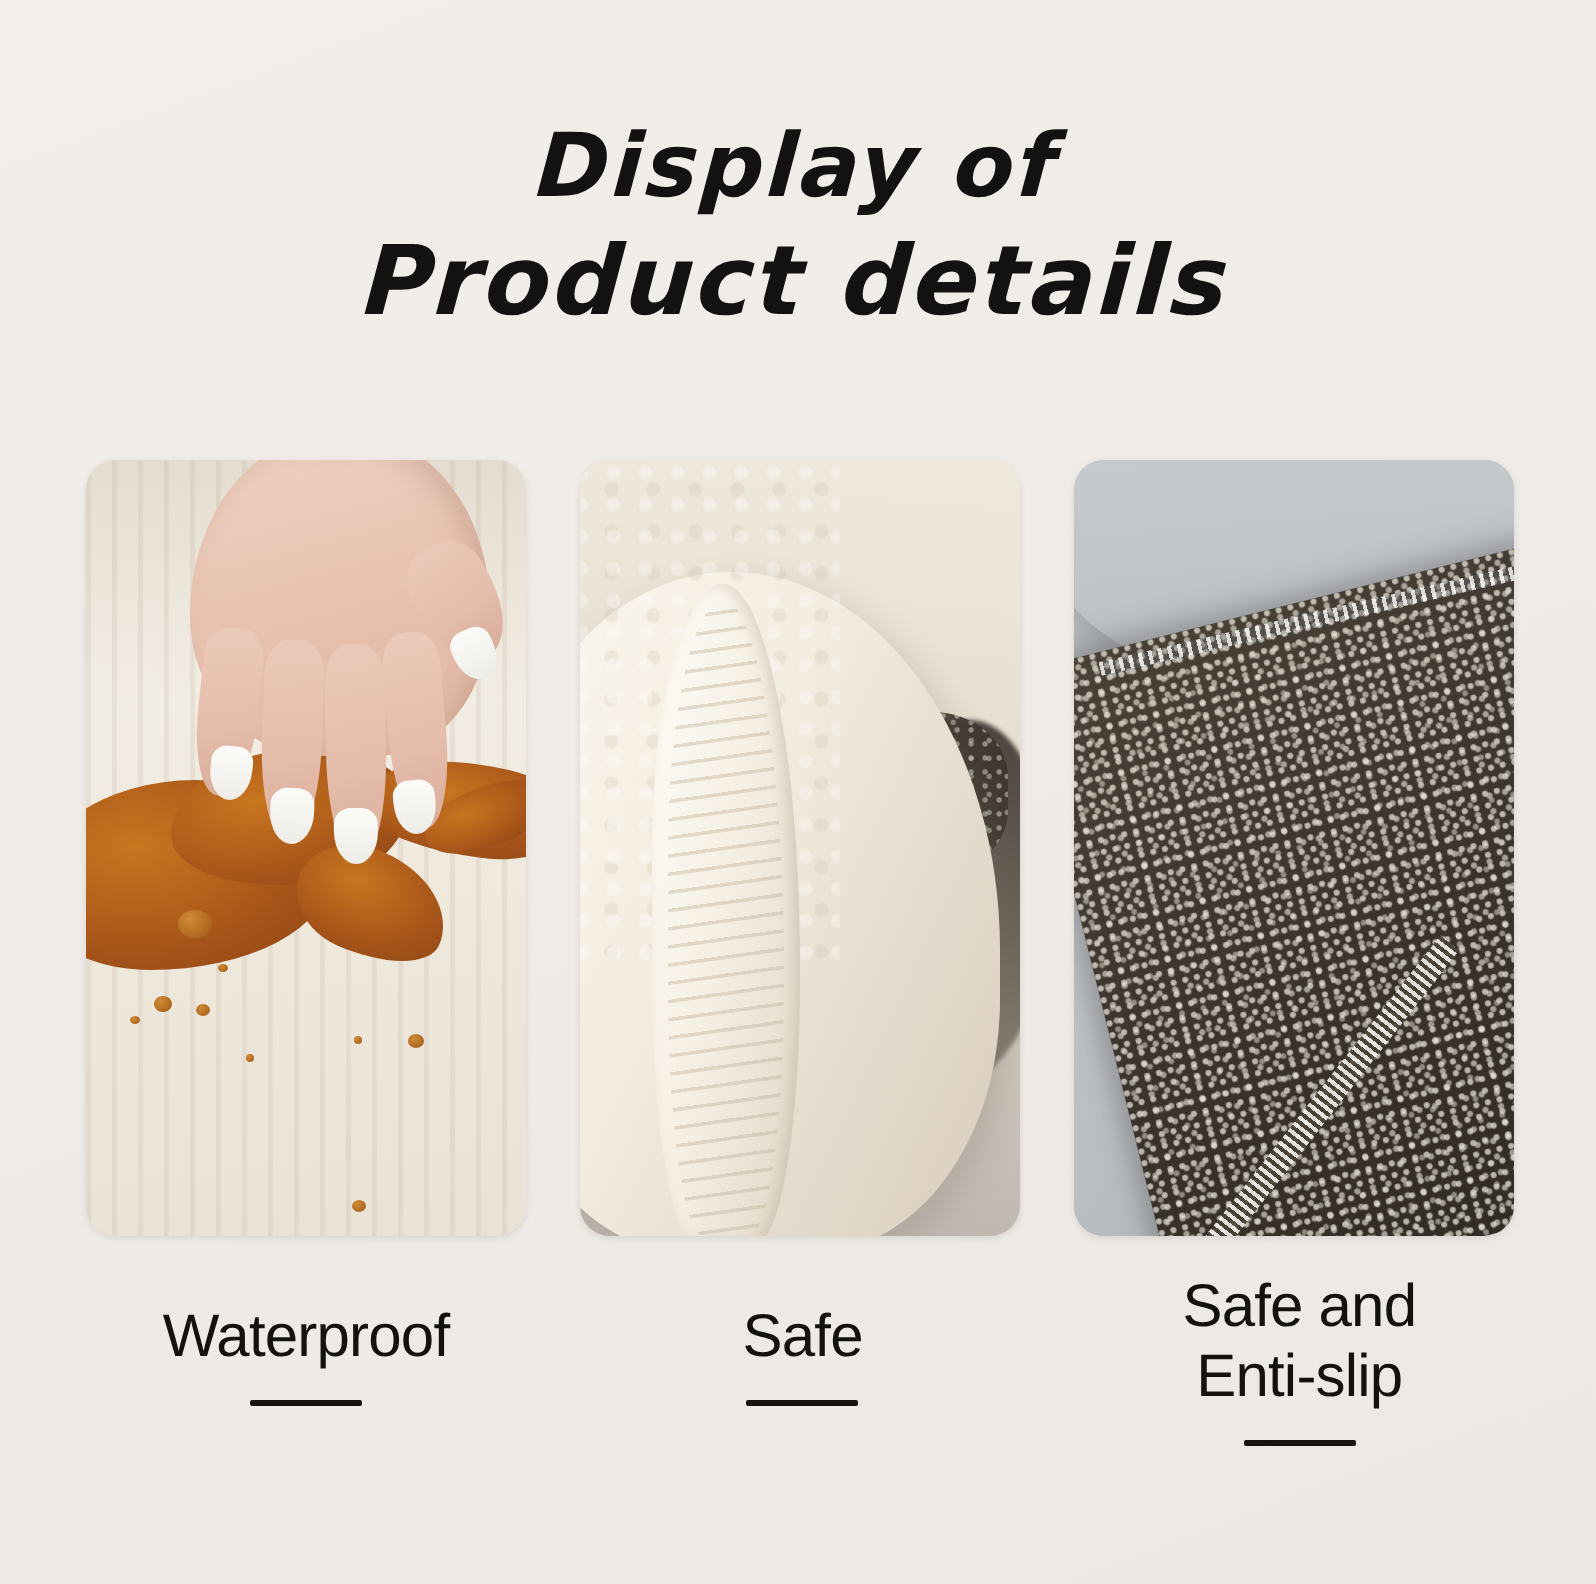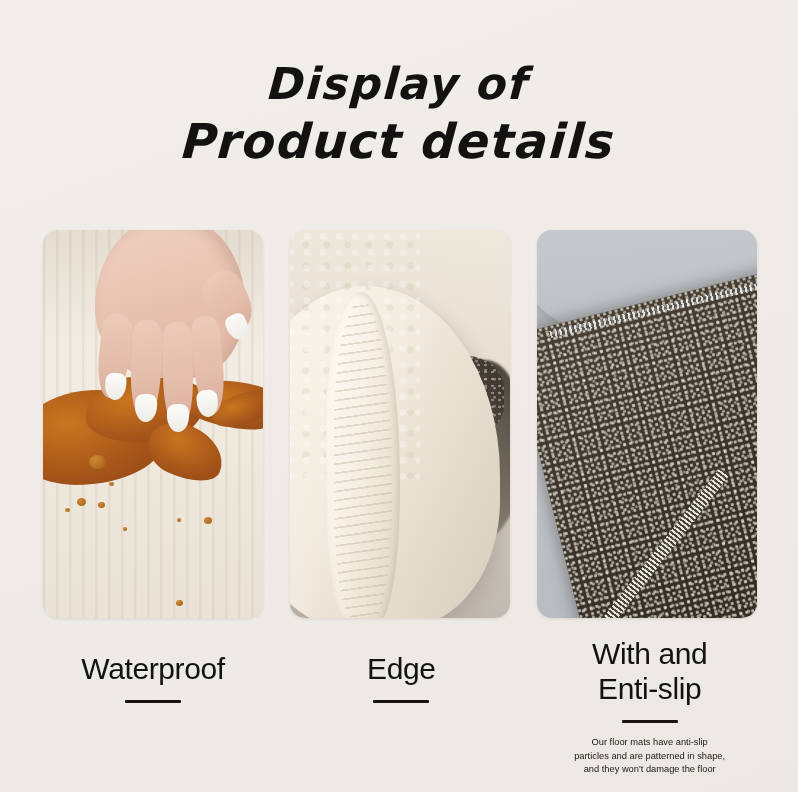--- a/index.html
+++ b/index.html
@@ -378,30 +378,27 @@
 
     <div class="caption one-line">
       <div class="cap-inner">
         <div class="cap-heading">Waterproof</div>
         <div class="cap-divider"></div>
       </div>
     </div>
 
     <div class="caption one-line">
       <div class="cap-inner">
-        <div class="cap-heading">Edge</div>
+        <div class="cap-heading">Safe</div>
         <div class="cap-divider"></div>
       </div>
     </div>
 
     <div class="caption two-line">
       <div class="cap-inner">
-        <div class="cap-heading">With and
+        <div class="cap-heading">Safe and
 Enti-slip</div>
         <div class="cap-divider"></div>
-        <div class="cap-body">Our floor mats have anti-slip
-particles and are patterned in shape,
-and they won't damage the floor</div>
       </div>
     </div>
 
   </div>
 </div>
 
 </body></html>

